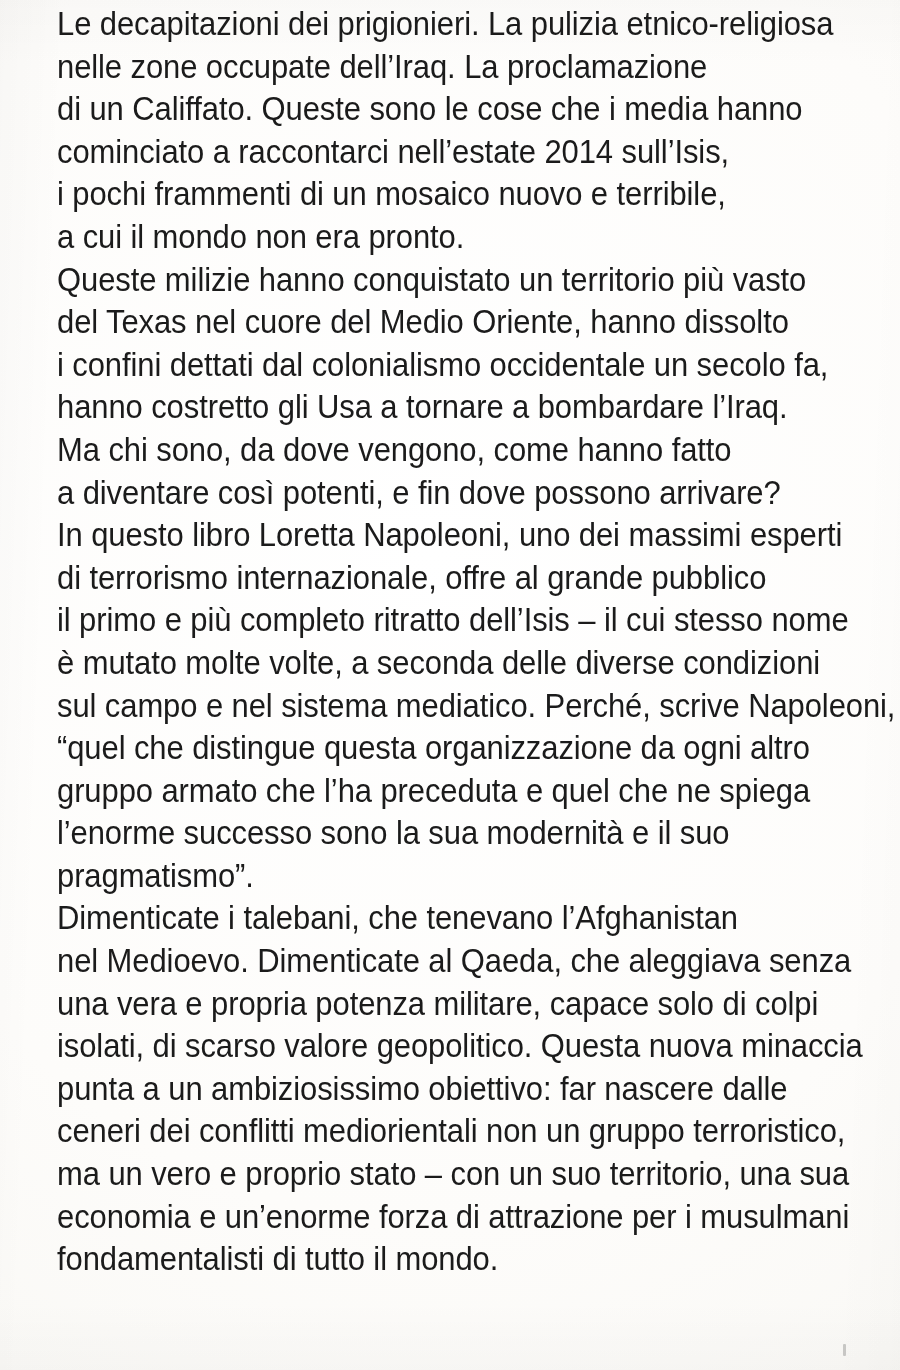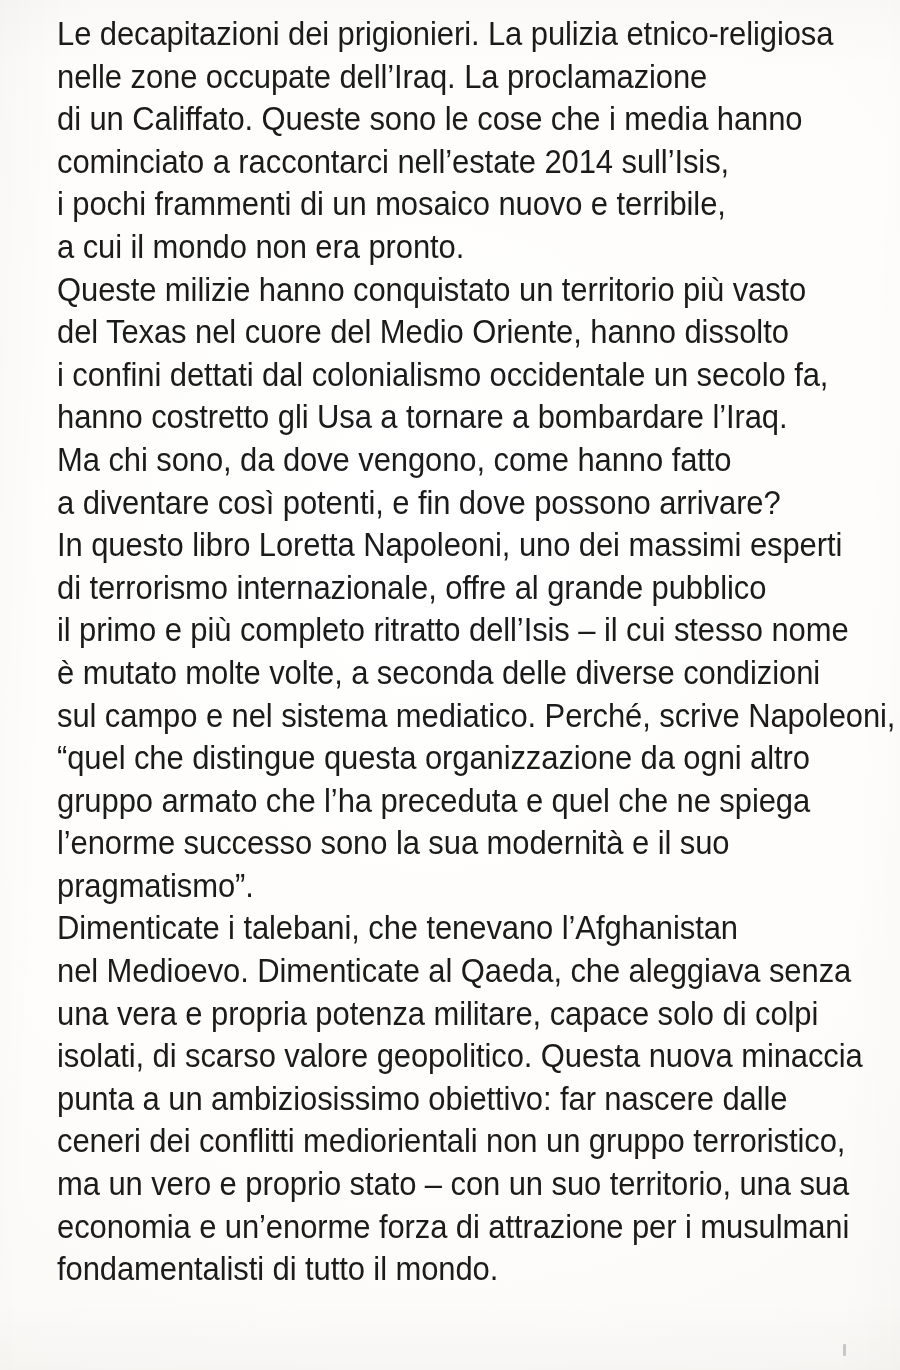--- a/index.html
+++ b/index.html
@@ -28,21 +28,21 @@
     inset: 0;
     pointer-events: none;
     background:
       linear-gradient(92deg, rgba(0,0,0,0.020) 0%, rgba(0,0,0,0) 7%, rgba(0,0,0,0) 93%, rgba(0,0,0,0.012) 100%),
       linear-gradient(180deg, rgba(0,0,0,0.015) 0%, rgba(0,0,0,0) 5%, rgba(0,0,0,0) 95%, rgba(0,0,0,0.018) 100%);
   }
 
   .text-block {
     position: absolute;
     left: 57px;
-    top: 13px;
+    top: 3px;
     width: 812px;
   }
 
   .line {
     display: block;
     white-space: pre;
     color: #1b1b1b;
     font-size: 33.5px;
     line-height: 42.6px;
     letter-spacing: -0.1px;

